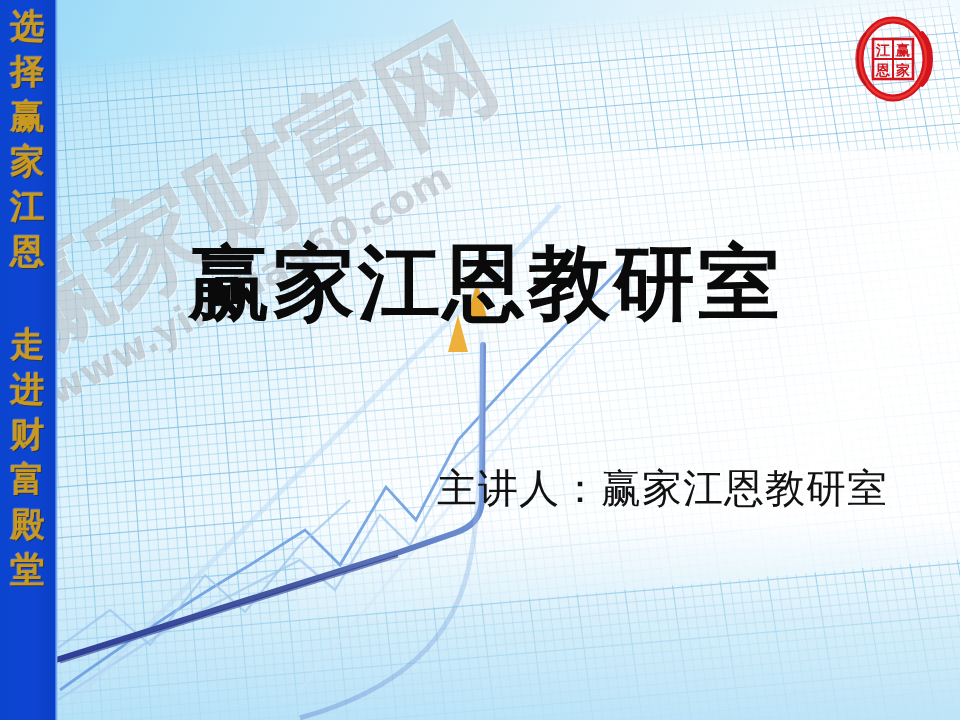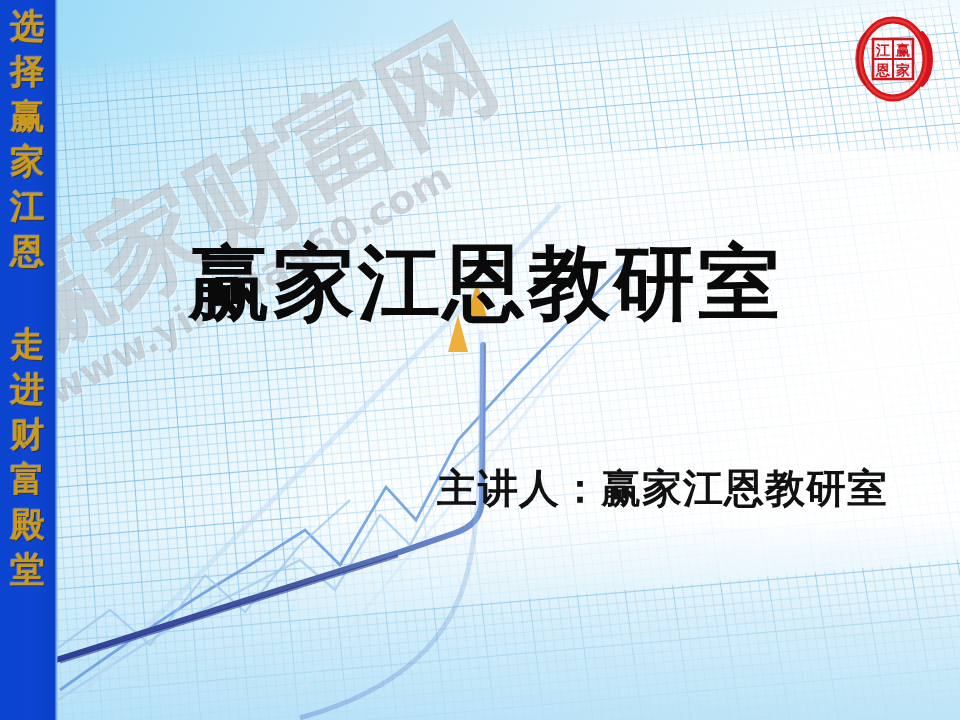--- a/index.html
+++ b/index.html
@@ -132,21 +132,21 @@
     position:absolute;left:188px;top:236px;
     font-family:Liberation Serif, serif;
     font-weight:700;font-size:82px;line-height:96px;
     color:#0a0a0a;letter-spacing:3px;white-space:nowrap;
     z-index:5;
     text-shadow:0 1px 0 rgba(255,255,255,.25);
   }
   .subtitle{
     position:absolute;left:437px;top:462px;
     font-family:"DejaVu Serif","Liberation Serif",serif;
-    font-weight:700;font-size:40px;line-height:52px;
+    font-weight:400;font-size:40px;line-height:52px;
     color:#111111;letter-spacing:1px;white-space:nowrap;
     z-index:5;
   }
 </style>
 </head>
 <body>
 
 <div id="slide">
 
   <div class="bg-layer bg-sky"></div>

